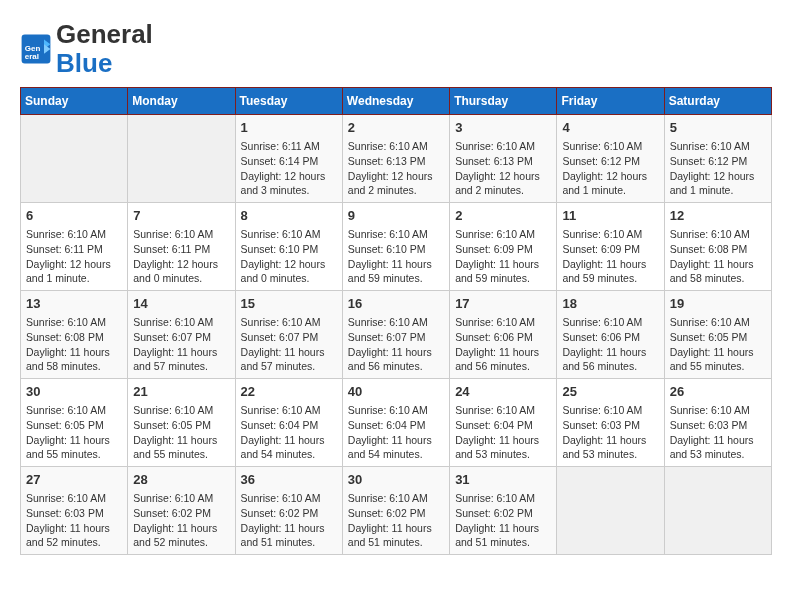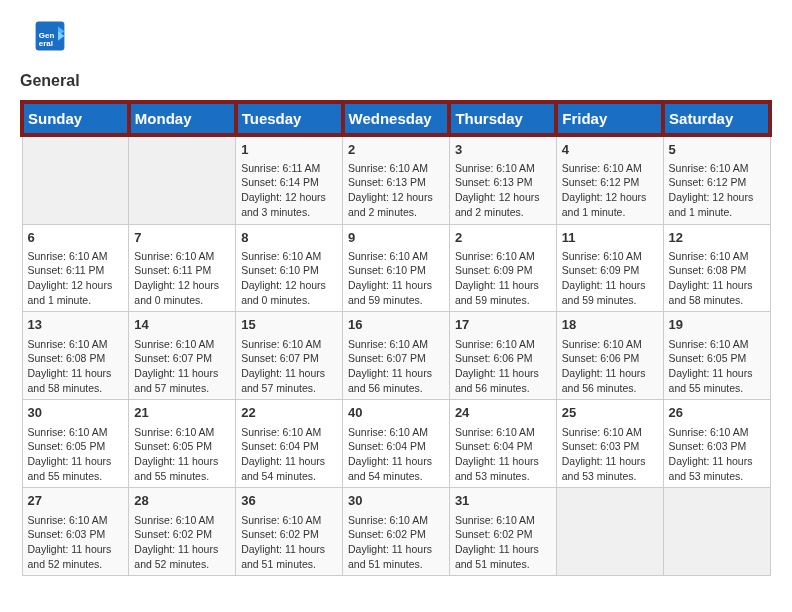--- a/index.html
+++ b/index.html
@@ -12,25 +12,24 @@
     }
     .header {
       display: flex;
       justify-content: space-between;
       align-items: flex-start;
       margin-bottom: 10px;
     }
     .logo {
       display: flex;
       align-items: center;
-      gap: 20px;
-      flex-direction: column;
+      gap: 4px;
     }
     .logo-text {
-      font-size: 16px;
+      font-size: 26px;
       font-weight: bold;
       color: #333;
       line-height: 1.1;
     }
     .logo-text .blue { color: #1a6fc4; }
     .logo-icon {
       width: 32px;
       height: 32px;
     }
     .title-block {
@@ -48,23 +47,23 @@
     table {
       width: 100%;
       border-collapse: collapse;
       font-size: 11px;
     }
     thead tr th {
       background: #1a6fc4;
       color: #fff;
       padding: 6px 4px;
       text-align: left;
-      font-size: 15px;
+      font-size: 12px;
       font-weight: bold;
-      border: 4px solid #7f1d1d;
+      border: 1px solid #7f1d1d;
     }
     tbody tr td {
       border: 1px solid #ccc;
       vertical-align: top;
       padding: 4px 5px;
       min-height: 80px;
       height: 85px;
       width: 14.28%;
       color: #333;
       font-size: 10.5px;
@@ -91,20 +90,21 @@
   <div class="logo">
     <svg class="logo-icon" viewBox="0 0 40 40">
       <rect x="2" y="2" width="36" height="36" rx="4" fill="#1a6fc4"></rect>
       <text x="6" y="22" fill="white" font-size="10" font-weight="bold" font-family="Arial">Gen</text>
       <text x="6" y="33" fill="white" font-size="10" font-weight="bold" font-family="Arial">eral</text>
       <polygon points="30,8 38,14 30,20" fill="#4db8ff"></polygon>
       <polygon points="30,14 38,20 30,26" fill="#80ccff"></polygon>
     </svg>
     <div class="logo-text">
       <div>General</div>
+      <div class="blue">Blue</div>
     </div>
   </div>
   <div class="title-block">
     <div class="month-title"></div>
     <div class="subtitle"></div>
   </div>
 </div>
 
 <table>
   <thead>

